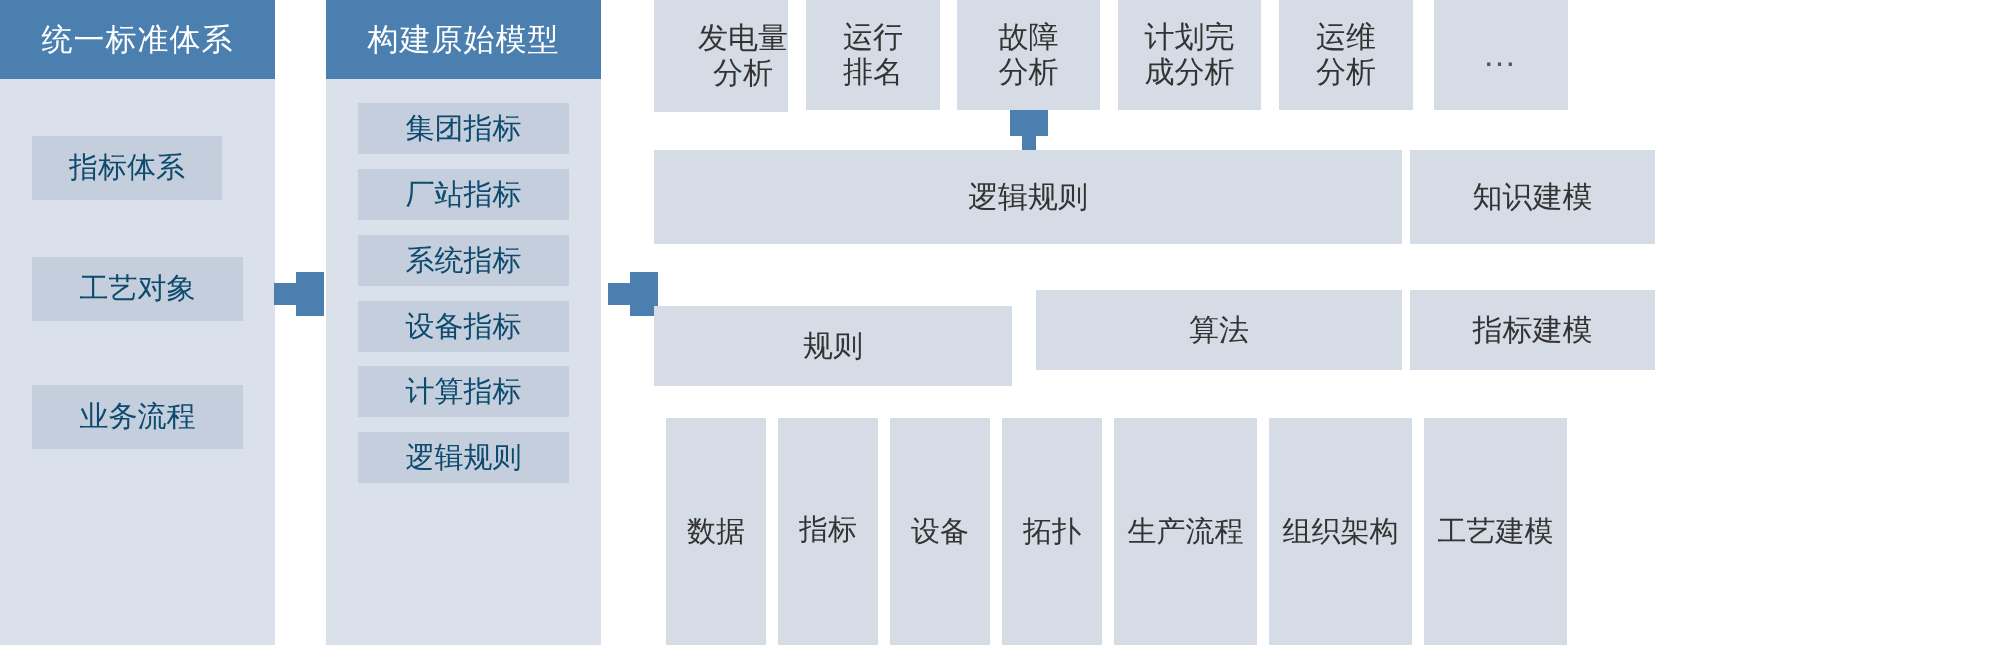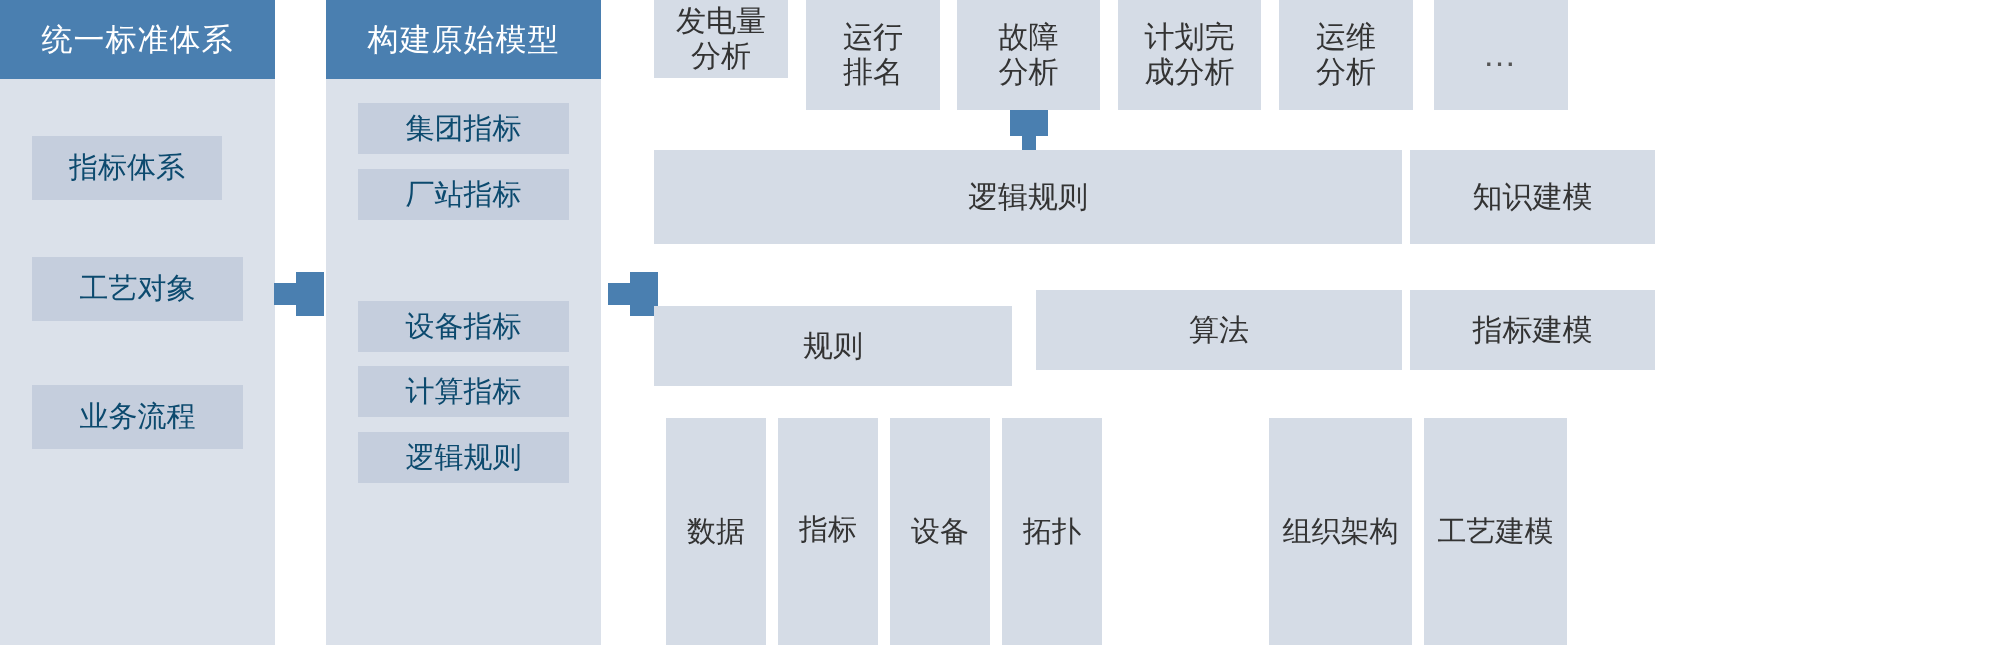--- a/index.html
+++ b/index.html
@@ -126,36 +126,39 @@
   <div class="hdr" style="left:326px; top:0px; width:275px; height:79px;">
     <span>构建原始模型</span>
   </div>
 
   <div class="chip" style="left:358px; top:103px; width:211px; height:51px;">
     <span>集团指标</span>
   </div>
   <div class="chip" style="left:358px; top:169px; width:211px; height:51px;">
     <span>厂站指标</span>
   </div>
+  <div class="chip" style="left:358px; top:235px; width:211px; height:51px;">
+    <span>系统指标</span>
+  </div>
   <div class="chip" style="left:358px; top:301px; width:211px; height:51px;">
     <span>设备指标</span>
   </div>
   <div class="chip" style="left:358px; top:366px; width:211px; height:51px;">
     <span>计算指标</span>
   </div>
   <div class="chip" style="left:358px; top:432px; width:211px; height:51px;">
     <span>逻辑规则</span>
   </div>
 
   <div class="arrow-right" style="left:608px; top:272px;">
     <div class="shaft"></div>
     <div class="head"></div>
   </div>
 
-  <div class="card" style="left:654px; top:0px; width:134px; height:78px;">
+  <div class="card" style="left:654px; top:0px; width:134px; height:112px;justify-content:flex-end;">
     <span>发电量
 分析</span>
   </div>
   <div class="card" style="left:806px; top:0px; width:134px; height:110px;">
     <span>运行
 排名</span>
   </div>
   <div class="card" style="left:957px; top:0px; width:143px; height:110px;">
     <span>故障
 分析</span>
@@ -199,20 +202,23 @@
   </div>
   <div class="card small" style="left:766px; top:418px; width:100px; height:227px;font-family:Liberation Mono, monospace;">
     <span>指标</span>
   </div>
   <div class="card small" style="left:878px; top:418px; width:100px; height:227px;">
     <span>设备</span>
   </div>
   <div class="card small" style="left:990px; top:418px; width:100px; height:227px;">
     <span>拓扑</span>
   </div>
+  <div class="card small" style="left:1102px; top:418px; width:143px; height:227px;">
+    <span>生产流程</span>
+  </div>
   <div class="card small" style="left:1257px; top:418px; width:143px; height:227px;">
     <span>组织架构</span>
   </div>
   <div class="card small" style="left:1412px; top:418px; width:143px; height:227px;">
     <span>工艺建模</span>
   </div>
 
 </div>
 
 </body></html>

